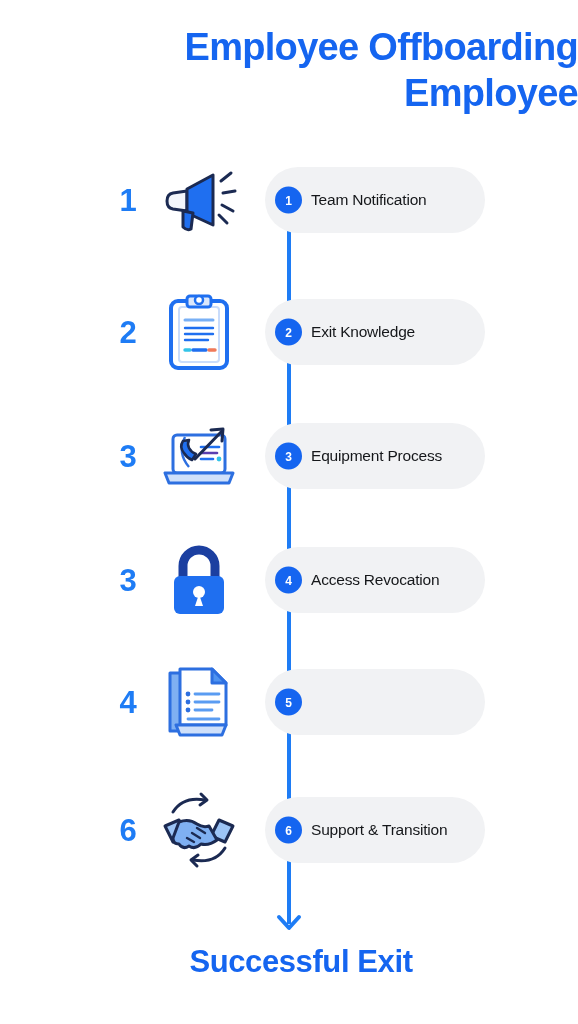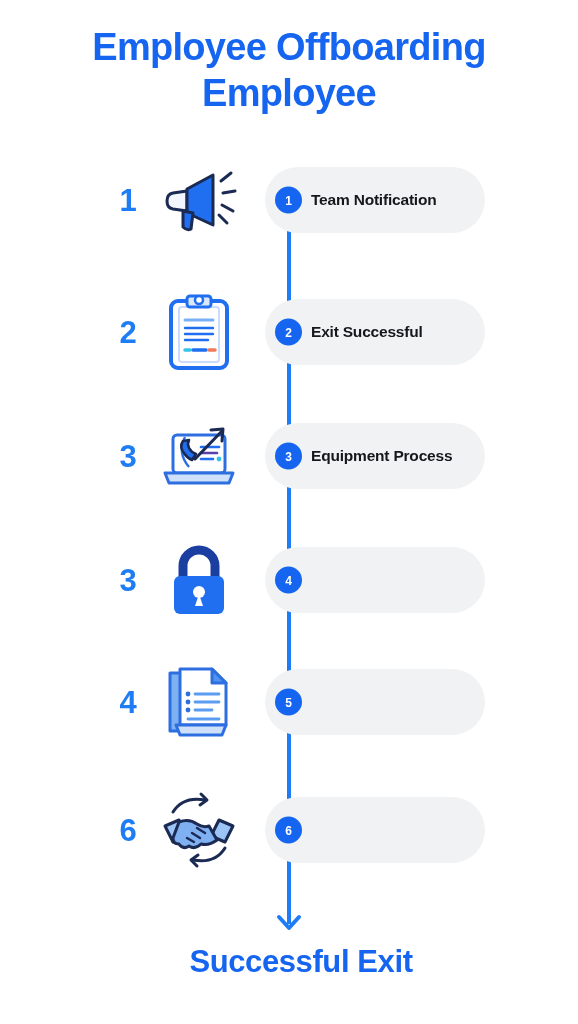--- a/index.html
+++ b/index.html
@@ -15,21 +15,21 @@
     width: 578px;
     height: 1024px;
     background: #ffffff;
     overflow: hidden;
   }
   .title {
     position: absolute;
     left: 0;
     top: 24px;
     width: 578px;
-    text-align: center;
+    text-align: right;
     color: #1565f0;
     font-size: 38px;
     font-weight: bold;
     line-height: 1.22;
     letter-spacing: -0.7px;
   }
   .title .line { display: block; }
 
   
   .axis {
@@ -102,21 +102,21 @@
     justify-content: center;
     z-index: 3;
   }
   .pill-label {
     position: absolute;
     left: 311px;
     top: 50%;
     transform: translateY(-50%);
     color: #15171a;
     font-size: 15.5px;
-    font-weight: bold;
+    font-weight: normal;
     letter-spacing: -0.2px;
     white-space: nowrap;
     z-index: 3;
   }
 
   .outcome {
     position: absolute;
     left: 12px;
     top: 944px;
     width: 578px;
@@ -185,21 +185,21 @@
         </g>
         <g stroke-width="3.4" stroke-linecap="round">
           <path d="M17 57 L22 57" stroke="#33c4e8"></path>
           <path d="M25 57 L38 57" stroke="#1f6ff0"></path>
           <path d="M41 57 L47 57" stroke="#f07a5a"></path>
         </g>
       </svg>
     </div>
     <div class="pill"></div>
     <div class="badge">2</div>
-    <div class="pill-label">Exit Successful</div>
+    <div class="pill-label">Exit Knowledge</div>
   </div>
 
   <div class="row" style="top:408px">
     <div class="step-number">3</div>
     <div class="icon-slot">
       <svg width="80" height="74" viewBox="0 0 80 74">
         <rect x="14" y="16" width="52" height="38" rx="4" fill="#ffffff" stroke="#2d6fe0" stroke-width="3"></rect>
         <path d="M6 54 L74 54 L70 64 L10 64 Z" fill="#cfe0fa" stroke="#2d6fe0" stroke-width="3" stroke-linejoin="round"></path>
         <g stroke="#1f6ff0" stroke-width="2.6" stroke-linecap="round">
           <path d="M42 28 L60 28"></path>
@@ -227,20 +227,21 @@
     <div class="icon-slot">
       <svg width="62" height="76" viewBox="0 0 62 76">
         <path d="M15 36 L15 24 a16 16 0 0 1 32 0 L47 36" fill="none" stroke="#1b3fa0" stroke-width="9" stroke-linecap="round"></path>
         <rect x="6" y="34" width="50" height="38" rx="6" fill="#1f6ff0"></rect>
         <circle cx="31" cy="50" r="6" fill="#ffffff"></circle>
         <path d="M31 52 L27 64 L35 64 Z" fill="#ffffff"></path>
       </svg>
     </div>
     <div class="pill"></div>
     <div class="badge">4</div>
+    <div class="pill-label">Access Revocation</div>
   </div>
 
   <div class="row" style="top:654px">
     <div class="step-number">4</div>
     <div class="icon-slot">
       <svg width="70" height="78" viewBox="0 0 70 78">
         <path d="M6 10 L42 10 L42 68 L6 68 Z" fill="#7fb0f2" stroke="#2d6fe0" stroke-width="3" stroke-linejoin="round"></path>
         <path d="M16 6 L48 6 L62 20 L62 62 L16 62 Z" fill="#ffffff" stroke="#2d6fe0" stroke-width="3" stroke-linejoin="round"></path>
         <path d="M48 6 L48 20 L62 20 Z" fill="#4f93f0" stroke="#2d6fe0" stroke-width="3" stroke-linejoin="round"></path>
         <g fill="#2d6fe0">
@@ -274,17 +275,18 @@
         <path d="M22 32 q10 -4 18 2 q6 4 12 2 l8 14 q-8 6 -16 4 q-6 6 -12 2 q-6 4 -10 -2 q-6 0 -6 -6 Z" fill="#7fb0f2" stroke="#1b2a52" stroke-width="3" stroke-linejoin="round"></path>
         <g stroke="#1b2a52" stroke-width="2.4" stroke-linecap="round">
           <path d="M30 48 L37 52"></path>
           <path d="M35 43 L43 48"></path>
           <path d="M40 38 L48 43"></path>
         </g>
       </svg>
     </div>
     <div class="pill"></div>
     <div class="badge">6</div>
+    <div class="pill-label">Support &amp; Transition</div>
   </div>
 
   <div class="outcome">Successful Exit</div>
 
 </div>
 
 </body></html>

